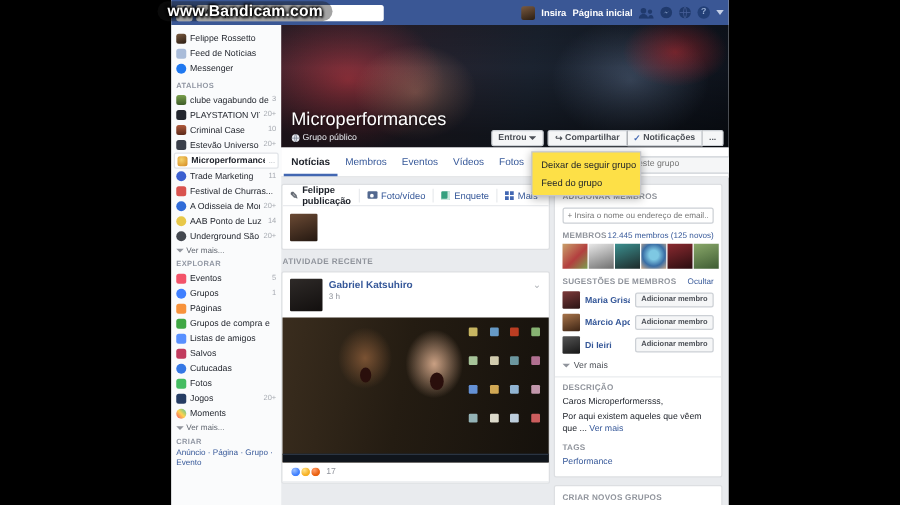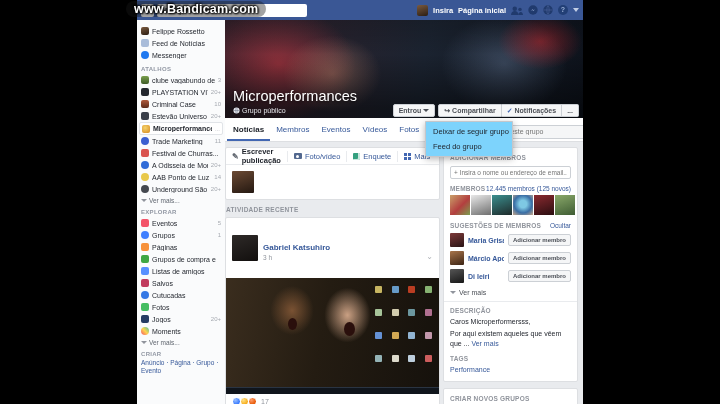--- a/index.html
+++ b/index.html
@@ -77,21 +77,21 @@
   .blue { color:#4267b2; }
 
   .tabbar { position:absolute; top:98px; left:0; right:0; height:24px; background:#fff;
             border-bottom:1px solid #dddfe2; display:flex; align-items:center; padding:0 2px; }
   .tab { font-size:8px; color:#365899; padding:0 6px; height:23px; line-height:23px; }
   .tab.active { color:#1d2129; font-weight:bold; border-bottom:2px solid #4267b2; }
   .gsearch { margin-left:auto; margin-right:4px; position:relative; }
   .gsearch input { width:120px; height:14px; border:1px solid #ccd0d5; border-radius:2px;
                    font-size:7px; padding:0 14px 0 4px; background:#f5f6f7; color:#1d2129; }
 
-  .dropdown { position:absolute; left:200px; top:101px; width:88px; background:#7dd3fc;
+  .dropdown { position:absolute; left:200px; top:101px; width:88px; background:#fde047;
               border:1px solid #c5c6ca; box-shadow:0 2px 7px rgba(0,0,0,.3); z-index:55;
               padding:2px 0; border-radius:0 0 2px 2px; }
   .dd-item { font-size:7.5px; color:#1d2129; padding:3px 7px; white-space:nowrap; }
 
   .content { position:absolute; top:122px; left:0; right:0; bottom:0; }
   .feed { position:absolute; left:0; top:5px; width:215px; }
   .rcol { position:absolute; left:218px; top:5px; width:135px; }
   .card { background:#fff; border:1px solid #dddfe2; border-radius:2px; margin-bottom:6px; }
 
   
@@ -112,21 +112,21 @@
                background-repeat:no-repeat;
                background-image:linear-gradient(#4267b2,#4267b2),linear-gradient(#4267b2,#4267b2),linear-gradient(#4267b2,#4267b2),linear-gradient(#4267b2,#4267b2); }
   .comp-body { display:flex; align-items:center; gap:6px; padding:6px; }
   .av { background:linear-gradient(160deg,#6b4a34,#241811); border-radius:1px; flex:none; }
   .av22 { width:22px; height:22px; }
   .comp-input { border:0; background:transparent; font-size:8px; color:#1d2129; flex:1; outline:none; }
 
   .feed-sec { font-size:6.5px; color:#90949c; font-weight:bold; letter-spacing:.3px; margin:5px 1px 4px; }
 
   
-  .post-head { display:flex; gap:5px; padding:17px 6px; align-items:flex-end; }
+  .post-head { display:flex; gap:5px; padding:5px 6px; align-items:flex-start; }
   .av26 { width:26px; height:26px; background:linear-gradient(160deg,#2e2a28,#120f0e); }
   .post-author { font-size:8px; font-weight:bold; color:#365899; }
   .post-time { font-size:6.5px; color:#90949c; margin-top:2px; }
   .chev { margin-left:auto; color:#b0b3b8; font-size:8px; }
   .post-photo { height:116px; position:relative; overflow:hidden;
      background:
        radial-gradient(ellipse 30px 34px at 31% 28%, #7a5233, transparent 72%),
        radial-gradient(ellipse 32px 38px at 57% 32%, #caa083, transparent 72%),
        linear-gradient(100deg,#3a2d1e 0%, #241c12 45%, #15110c 100%); }
   .mouth { position:absolute; width:9px; height:12px; border-radius:50%; background:#2a0f0c; }
@@ -392,21 +392,21 @@
     </div>
 
     <div class="content">
 
       <div class="feed">
 
         <div class="card">
           <div class="comp-tabs">
             <div class="comp-tab">
               <span class="pencil">✎</span>
-              <span>Escrever publicação</span>
+              <span>Felippe publicação</span>
             </div>
             <div class="comp-tab">
               <span class="mini-cam"></span>
               <span>Foto/vídeo</span>
             </div>
             <div class="comp-tab">
               <span class="mini-poll"></span>
               <span>Enquete</span>
             </div>
             <div class="comp-tab">

